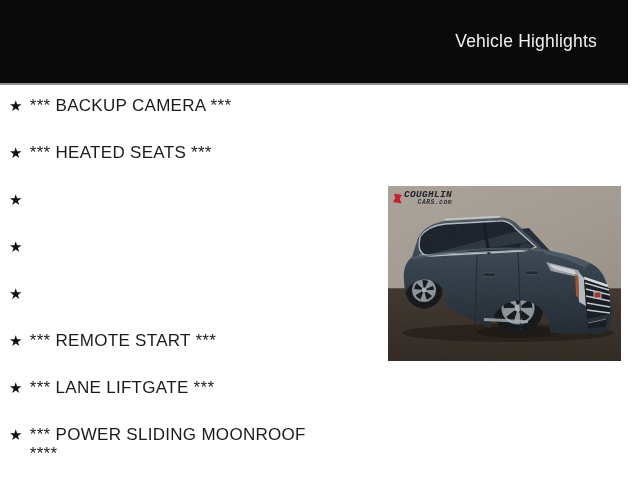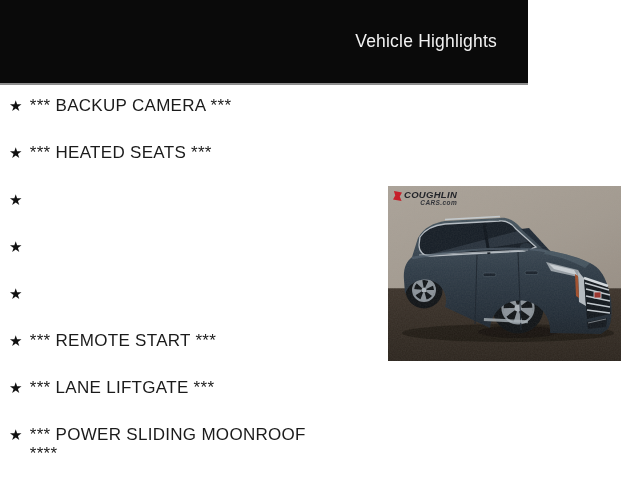--- a/index.html
+++ b/index.html
@@ -7,21 +7,21 @@
   body {
     background: #ffffff;
     font-family: "Liberation Sans", "DejaVu Sans", sans-serif;
     position: relative;
     overflow: hidden;
   }
   .stage { position: absolute; inset: 0; width: 640px; height: 480px; }
 
   
   .header {
-    position: absolute; left: 0; top: 0; width: 528px; height: 85px;
+    position: absolute; left: 0; top: 0; width: 628px; height: 85px;
     background: #0a0a0a;
     border-bottom: 2px solid #8e8e8e;
     display: flex; align-items: center; justify-content: flex-end;
     padding-right: 31px;
   }
   .header .title {
     color: #f2f2f2;
     font-size: 17.5px;
     letter-spacing: 0.2px;
     font-weight: 400;
@@ -56,22 +56,22 @@
   
   .photo {
     position: absolute; left: 388px; top: 186px;
     width: 233px; height: 175px;
     overflow: hidden;
   }
   .photo svg { display: block; width: 233px; height: 175px; }
 
   .dealer-logo {
     position: absolute; left: 5px; top: 4px;
-    display: flex; align-items: flex-start; gap: 2px;
-    font-style: italic; font-weight: 700;
+    display: flex; align-items: center; gap: 2px;
+    font-style: italic; font-weight: 700; font-family: Liberation Mono, monospace;
   }
   .logo-mark {
     width: 9px; height: 10px; margin-top: 1px;
     background: #c6202a;
     clip-path: polygon(10% 0, 100% 15%, 75% 55%, 95% 100%, 0 85%, 25% 45%);
   }
   .logo-text { display: flex; flex-direction: column; align-items: flex-end; }
   .logo-name { font-size: 9.5px; color: #23252a; letter-spacing: 0.3px; line-height: 9px; }
   .logo-sub  { font-size: 6.5px; color: #33353a; letter-spacing: 0.4px; line-height: 7px; }
 </style>

